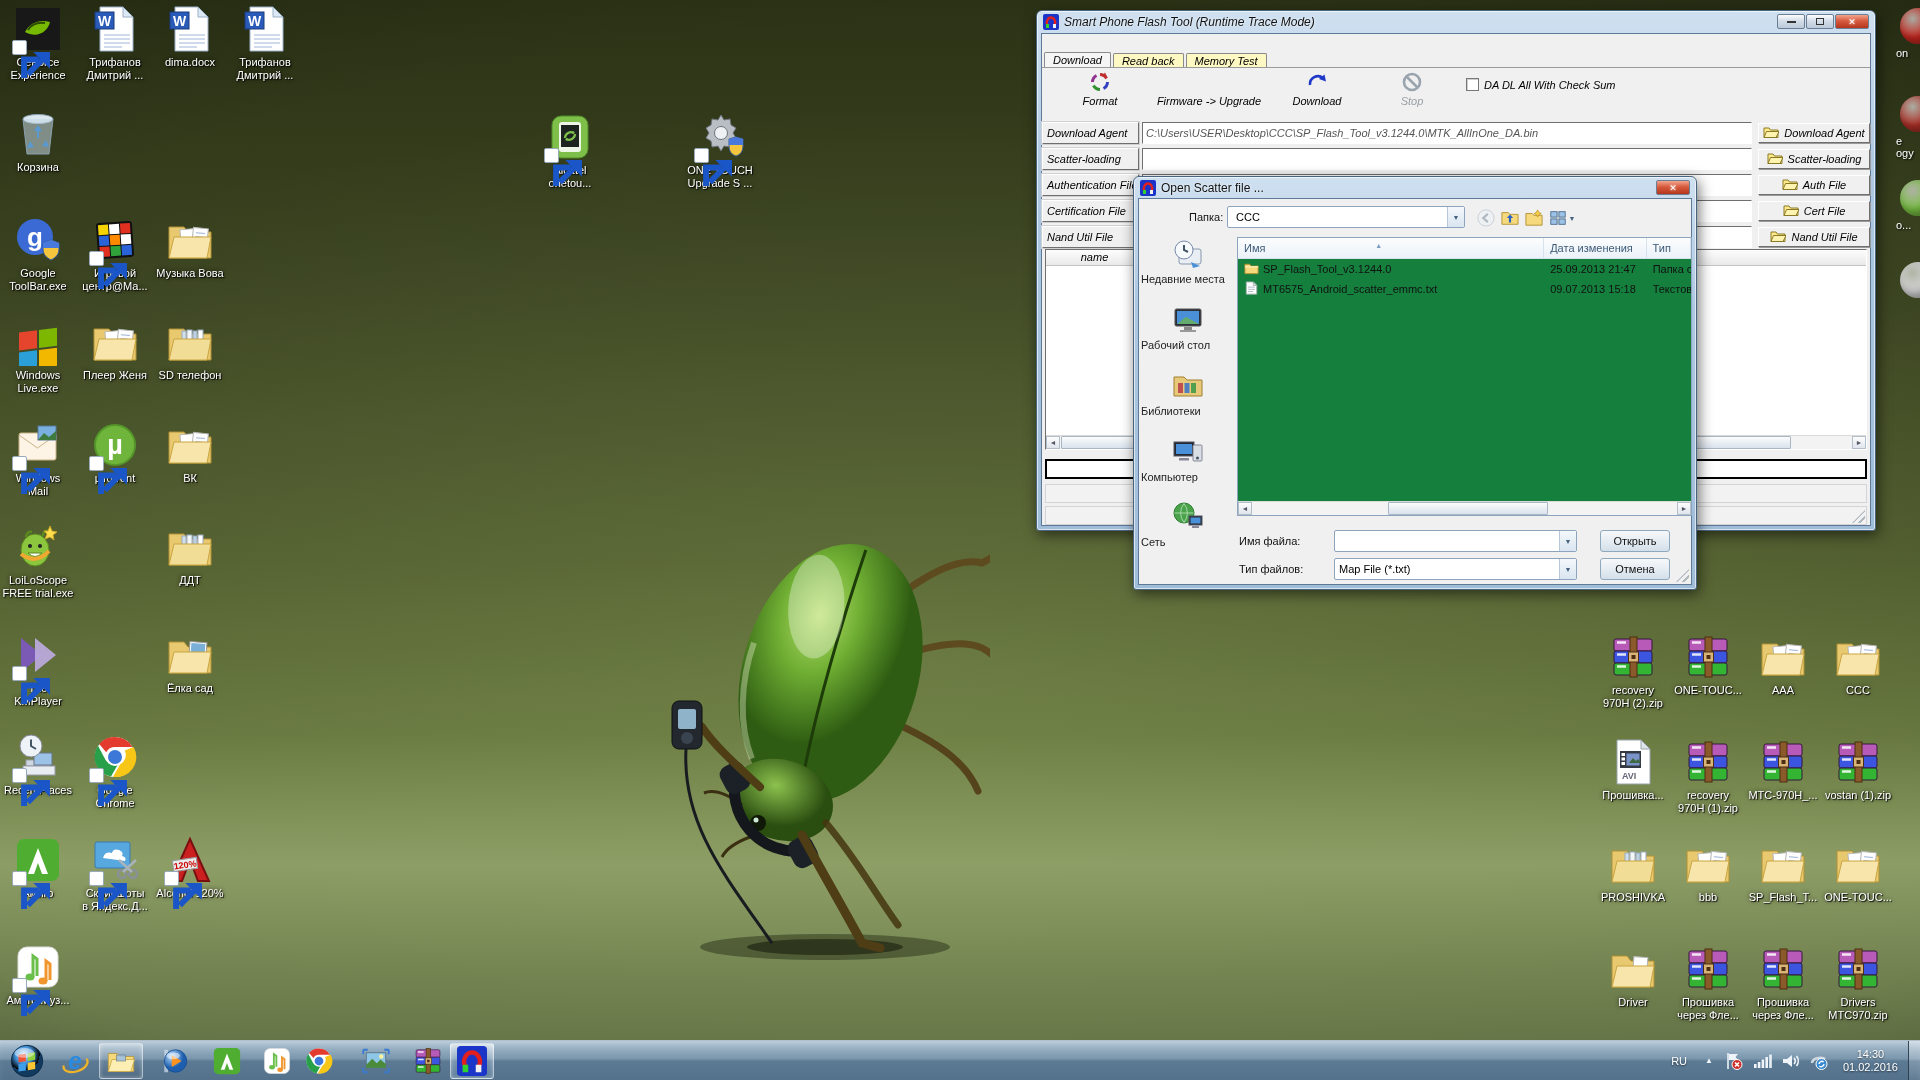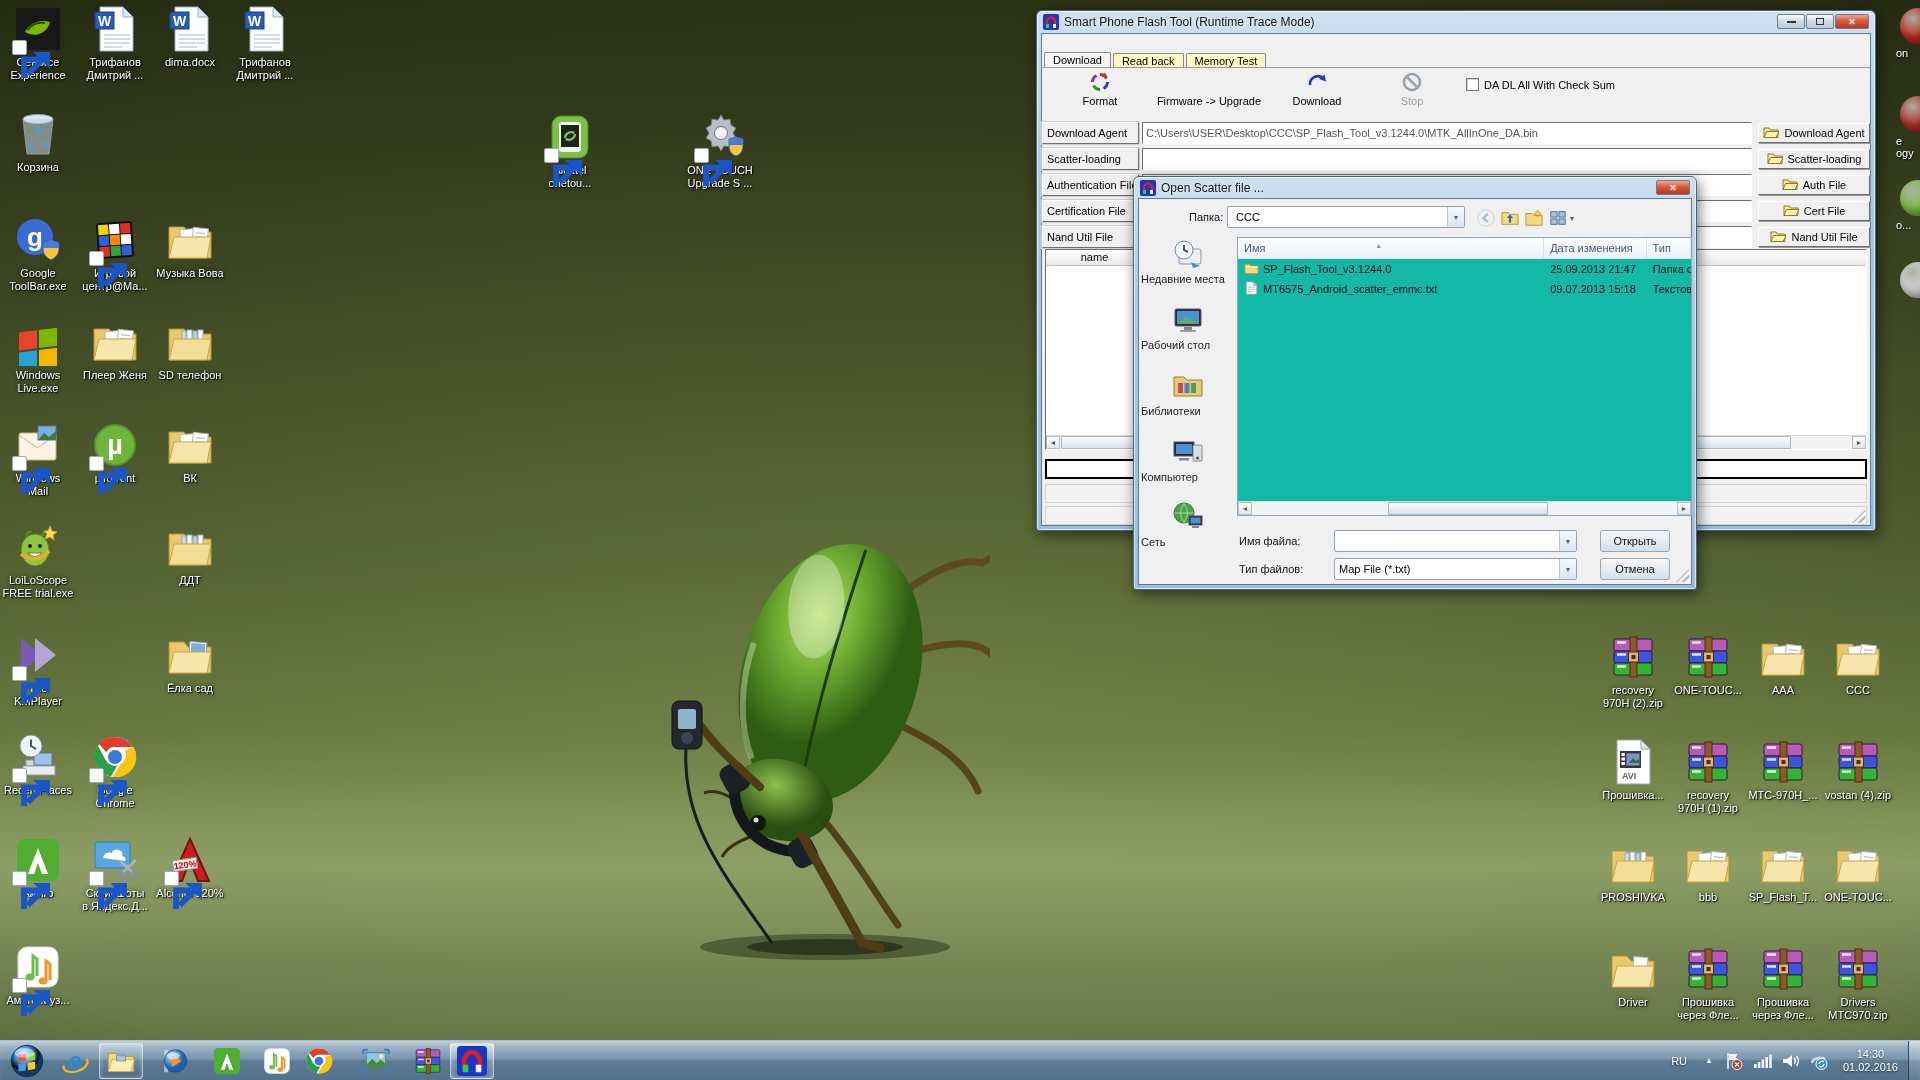--- a/index.html
+++ b/index.html
@@ -35,21 +35,21 @@
   .tbar .ticon svg{width:16px;height:16px;display:block;}
   .caps{position:absolute;right:6px;top:3px;display:flex;gap:1px;}
   .cap{width:28px;height:15px;border:1px solid #6b7f94;border-radius:2px;
     background:linear-gradient(#fdfdfd,#d3dde8 45%,#bccad9);display:flex;align-items:center;justify-content:center;
     font-size:9px;color:#333;cursor:pointer;}
   .cap.cls{background:linear-gradient(#f0a088,#d8593c 45%,#b83category 0);background:linear-gradient(#f2a58d,#d65a3d 45%,#b5361d);color:#fff;width:34px;}
   .capbar{display:block;width:9px;height:2px;background:#333;}
   .capbox{display:block;width:8px;height:7px;border:1px solid #333;}
 
   
-  .ft{left:1036px;top:10px;width:840px;height:521px;z-index:10;}
+  .ft{left:1036px;top:10px;width:840px;height:521px;z-index:10;font-style:italic;}
   .ftc{position:absolute;left:4px;right:4px;top:22px;bottom:4px;background:#f0f0f0;border:1px solid #5d7a99;}
   .menubar{position:absolute;left:0;right:0;top:0;height:16px;background:#f0f0f0;border-bottom:1px solid #d8d8d8;font-size:11px;}
   .mitem{display:inline-block;padding:1px 8px 0 8px;cursor:pointer;}
   .tabs{position:absolute;left:2px;top:17px;height:17px;}
   .tab{display:inline-block;height:16px;line-height:15px;padding:0 8px;font-size:11px;
     border:1px solid #8a8a8a;border-bottom:none;border-radius:2px 2px 0 0;background:#fef9c3;margin-right:2px;cursor:pointer;vertical-align:bottom;}
   .tab.act{background:#f5f5f5;height:17px;font-weight:normal;}
   .tabline{position:absolute;left:0;right:0;top:33px;border-top:1px solid #9a9a9a;}
   .toolbar{position:absolute;left:0;right:0;top:34px;height:52px;background:#f0f0f0;}
   .tbtn{position:absolute;top:3px;text-align:center;font-size:11px;color:#000;cursor:pointer;}
@@ -89,21 +89,21 @@
   .dl-label{position:absolute;font-size:11px;color:#111;}
   .combo{position:absolute;height:22px;background:#fff;border:1px solid #8ca4bd;border-radius:2px;
     display:flex;align-items:center;font-size:11px;padding-left:4px;cursor:pointer;}
   .combo .cval{flex:1;white-space:nowrap;overflow:hidden;display:flex;align-items:center;gap:4px;}
   .combo .cbtn{width:17px;height:100%;border-left:1px solid #b7c7d8;background:linear-gradient(#f4f8fb,#d9e5f0);
     display:flex;align-items:center;justify-content:center;font-size:7px;color:#44627e;}
   .navic{position:absolute;top:9px;width:22px;height:20px;display:flex;align-items:center;justify-content:center;cursor:pointer;}
   .navic svg{width:18px;height:18px;}
   .ditem{position:absolute;left:2px;width:94px;text-align:left;font-size:11px;color:#222;cursor:pointer;}
   .ditem svg{width:34px;height:34px;display:block;margin:0 auto 2px auto;}
-  .flist{position:absolute;left:98px;top:38px;width:455px;height:279px;background:#14b8a6;border:1px solid #8ca4bd;overflow:hidden;}
+  .flist{position:absolute;left:98px;top:38px;width:455px;height:279px;background:#15803d;border:1px solid #8ca4bd;overflow:hidden;}
   .fhead{position:absolute;left:0;right:0;top:0;height:21px;display:flex;
     background:linear-gradient(#fcfdfe,#ebf2f9);border-bottom:1px solid #d7e2ee;}
   .fcol{position:relative;font-size:11px;color:#3c5a78;line-height:20px;padding-left:6px;border-right:1px solid #d7e2ee;
     white-space:nowrap;overflow:hidden;cursor:pointer;}
   .sort{position:absolute;top:-2px;left:45%;font-size:7px;color:#7d99c0;}
   .frow{display:flex;height:20px;align-items:center;font-size:11px;color:#111;cursor:pointer;}
   .fcell{white-space:nowrap;overflow:hidden;padding-left:6px;display:flex;align-items:center;gap:4px;}
   .fcell svg{width:15px;height:14px;flex:0 0 auto;}
   .frows{position:absolute;left:0;right:0;top:21px;}
   .dbtn{position:absolute;width:70px;height:22px;font-size:11px;border:1px solid #8ea8bd;border-radius:3px;
@@ -723,21 +723,21 @@
               <rect x="5" y="6" width="38" height="12" rx="2" fill="#b85ab8"></rect>
               <rect x="5" y="18" width="38" height="12" rx="2" fill="#3c55e0"></rect>
               <rect x="5" y="30" width="38" height="12" rx="2" fill="#33b533"></rect>
             </g>
             <path d="M8 9.5h9M8 21.5h9M8 33.5h9" stroke="#fff" stroke-width="2.5" opacity=".85"></path>
             <rect x="21" y="4" width="7" height="40" fill="#8a5a2a" stroke="#4d2e10"></rect>
             <rect x="19.5" y="19" width="10" height="10" fill="#d8b478" stroke="#4d2e10"></rect>
             <rect x="22.5" y="22" width="4" height="4" fill="#4d2e10"></rect>
           </svg>
         </div>
-        <div class="lbl">vostan (4).zip</div>
+        <div class="lbl">vostan (1).zip</div>
       </div>
       <div class="dicon" style="left: 1595px; top: 840px;">
         <div class="ic">
           <svg viewBox="0 0 48 48" xmlns="http://www.w3.org/2000/svg">
             <path d="M3 11h15l4 5h23v26H3z" fill="#e9c96f" stroke="#b19136"></path>
             <rect x="16" y="13" width="4" height="24" fill="#cfe0ee" stroke="#9ab"></rect>
             <rect x="21" y="12" width="5" height="25" fill="#f4f7fa" stroke="#9ab"></rect>
             <rect x="27" y="13" width="4" height="24" fill="#bcd2e4" stroke="#9ab"></rect>
             <rect x="32" y="12" width="5" height="25" fill="#fff" stroke="#9ab"></rect>
             <path d="M3 42 L8 21h37l-4 21z" fill="#f2dd97" stroke="#c9a53f"></path>

